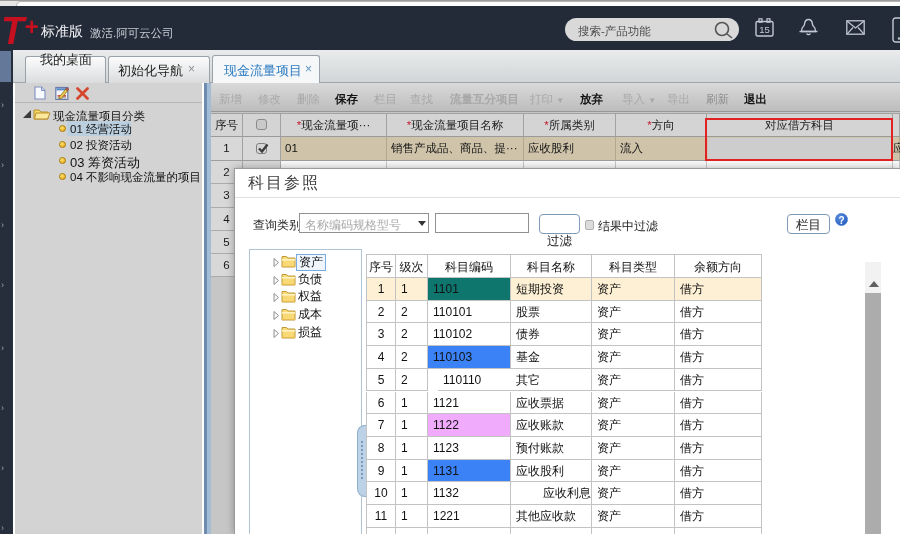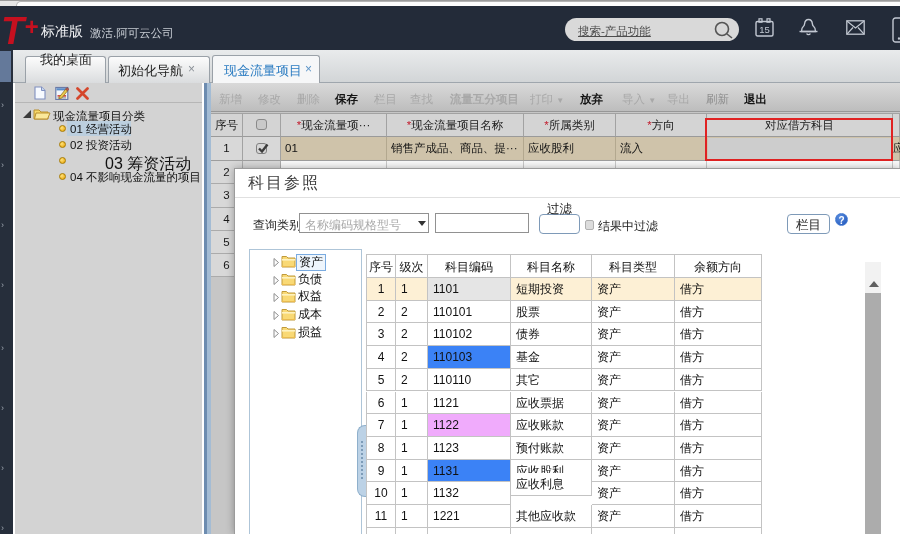--- a/index.html
+++ b/index.html
@@ -15,21 +15,21 @@
   <div class="abs" style="left:0;top:0;width:900px;height:6px;background:#e6e6e6;border-top:1px solid #9b9b9b;"></div>
   <div class="abs" style="left:16px;top:1px;width:890px;height:5px;background:#fdfdfd;border:1px solid #b5b5b5;border-bottom:none;border-radius:5px 5px 0 0;"></div>
 
   <div class="abs" style="left:0;top:6px;width:900px;height:44px;background:#232b39;"></div>
 
   <div class="abs" style="left:1px;top:8px;width:60px;height:40px;overflow:hidden;color:#c6101f;font-weight:bold;font-style:italic;font-size:38px;line-height:38px;">T<span style="font-size:24px;vertical-align:9px;">+</span></div>
   <div class="abs" style="left:41px;top:23px;color:#f2f3f5;font-size:14px;">标准版</div>
   <div class="abs" style="left:90px;top:26px;color:#c7ccd3;font-size:11.5px;">激活.阿可云公司</div>
 
   <div class="abs" style="left:565px;top:18px;width:174px;height:23px;background:#d9d9d9;border-radius:12px;"></div>
-  <div class="abs" style="left:578px;top:24px;color:#4d4d4d;font-size:11.5px;text-decoration:underline;">搜索-产品功能</div>
+  <div class="abs" style="left:578px;top:24px;color:#4d4d4d;font-size:11.5px;">搜索-产品功能</div>
   <svg class="abs" style="left:712px;top:20px;" width="22" height="20" viewBox="0 0 22 20">
     <circle cx="10" cy="9" r="6.5" fill="none" stroke="#555" stroke-width="1.6"></circle>
     <line x1="15" y1="14" x2="20" y2="18" stroke="#555" stroke-width="1.6"></line>
   </svg>
 
   <svg class="abs" style="left:755px;top:18px;" width="19" height="19" viewBox="0 0 19 19">
     <rect x="1" y="3.5" width="17" height="14.5" rx="1.5" fill="none" stroke="#c2c8d2" stroke-width="1.4"></rect>
     <rect x="4" y="0.8" width="3" height="3.4" fill="none" stroke="#c2c8d2" stroke-width="1.2"></rect>
     <rect x="12" y="0.8" width="3" height="3.4" fill="none" stroke="#c2c8d2" stroke-width="1.2"></rect>
     <text x="9.5" y="15" fill="#c2c8d2" font-size="9.5" text-anchor="middle" font-family="Liberation Sans">15</text>
@@ -105,21 +105,21 @@
   </svg>
   <div class="abs" style="left:53px;top:109px;font-size:11.5px;color:#111;">现金流量项目分类</div>
 
   <div class="abs" style="left:67px;top:121px;width:64px;height:15px;background:#bccfdf;"></div>
   <div id="treeItems">
       <div class="abs" style="left:59px;top:125px;width:7px;height:7px;border-radius:50%;background:radial-gradient(circle at 35% 35%, #ffe27a, #e8a000);border:1px solid #a87b00;"></div>
       <div class="abs" style="left:70px;top:122px;font-size:11.5px;color:#111;white-space:nowrap;">01 经营活动</div>
       <div class="abs" style="left:59px;top:141px;width:7px;height:7px;border-radius:50%;background:radial-gradient(circle at 35% 35%, #ffe27a, #e8a000);border:1px solid #a87b00;"></div>
       <div class="abs" style="left:70px;top:138px;font-size:11.5px;color:#111;white-space:nowrap;">02 投资活动</div>
       <div class="abs" style="left:59px;top:157px;width:7px;height:7px;border-radius:50%;background:radial-gradient(circle at 35% 35%, #ffe27a, #e8a000);border:1px solid #a87b00;"></div>
-      <div class="abs" style="left:70px;top:154px;font-size:16px;color:#111;white-space:nowrap;margin-left:35px;">03 筹资活动</div>
+      <div class="abs" style="left:70px;top:154px;font-size:13px;color:#111;white-space:nowrap;">03 筹资活动</div>
       <div class="abs" style="left:59px;top:173px;width:7px;height:7px;border-radius:50%;background:radial-gradient(circle at 35% 35%, #ffe27a, #e8a000);border:1px solid #a87b00;"></div>
       <div class="abs" style="left:70px;top:170px;font-size:11.5px;color:#111;white-space:nowrap;">04 不影响现金流量的项目</div>
     </div>
 
   <div class="abs" style="left:202px;top:83px;width:9px;height:451px;background:linear-gradient(90deg,#ffffff 0 2px,#6d8cb0 2px 5px,#a4bcd4 5px 9px);"></div>
 
   <div class="abs" style="left:211px;top:83px;width:689px;height:451px;background:#c6c6c6;"></div>
 
   <div class="abs" style="left:211px;top:83px;width:689px;height:29px;background:linear-gradient(#d9d9d9,#bdbdbd);border-bottom:1px solid #979797;"></div>
   <div id="mainToolbar">
@@ -209,21 +209,21 @@
   <div id="dialog" class="abs" style="left:234px;top:168px;width:666px;height:366px;background:#fff;border:1px solid #9b9b9b;border-right:none;border-bottom:none;box-shadow:0 0 8px rgba(0,0,0,0.3);z-index:50;">
     <div class="abs" style="left:13px;top:4px;font-size:16px;color:#3d3d3d;letter-spacing:2px;">科目参照</div>
     <div class="abs" style="left:0;top:28px;width:666px;height:1px;background:#e0e0e0;"></div>
 
     <div class="abs" style="left:18px;top:48px;font-size:12px;color:#222;">查询类别</div>
     <div class="abs" style="left:64px;top:44px;width:130px;height:20px;background:#fff;border:1px solid #919191;"></div>
     <div class="abs" style="left:70px;top:48px;font-size:12px;color:#a9a9a9;">名称编码规格型号</div>
     <div class="abs" style="left:183px;top:52px;width:0;height:0;border-left:4px solid transparent;border-right:4px solid transparent;border-top:5px solid #333;"></div>
     <div class="abs" style="left:200px;top:44px;width:94px;height:20px;background:#fff;border:1px solid #919191;"></div>
     <div class="abs" style="left:304px;top:45px;width:41px;height:20px;background:#fff;border:1px solid #7e9ab8;border-radius:4px;"></div>
-    <div class="abs" style="left:312px;top:32px;font-size:12.5px;color:#222;">过滤</div>
+    <div class="abs" style="left:312px;top:64px;font-size:12.5px;color:#222;">过滤</div>
     <div class="abs" style="left:350px;top:51px;width:9px;height:10px;background:#dcdcdc;border:1px solid #b0b0b0;border-radius:2px;"></div>
     <div class="abs" style="left:363px;top:49px;font-size:12px;color:#222;">结果中过滤</div>
     <div class="abs" style="left:552px;top:45px;width:43px;height:20px;background:#fff;border:1px solid #7e9ab8;border-radius:4px;"></div>
     <div class="abs" style="left:561px;top:48px;font-size:12.5px;color:#222;">栏目</div>
     <div class="abs" style="left:600px;top:44px;width:13px;height:13px;background:radial-gradient(circle at 35% 30%,#5b8fe0,#1d52b8);border:1.5px solid #4a7fd4;border-radius:50%;color:#fff;font-size:10px;font-weight:bold;text-align:center;line-height:13px;">?</div>
 
     <div class="abs" style="left:14px;top:80px;width:113px;height:286px;background:#fff;border:1px solid #aec5d8;"></div>
     <div id="dlgTree">
         <svg class="abs" style="left:38px;top:89px;" width="6" height="9" viewBox="0 0 6 9">
           <polygon points="1,0.5 5.5,4.5 1,8.5" fill="#fdfdfd" stroke="#8e8e8e" stroke-width="1"></polygon>
@@ -277,21 +277,21 @@
 
     <div id="dlgTable">
         <div class="abs" style="left:131px;top:85px;width:30px;height:24px;border:1px solid #c3c3c3;border-left:1px solid #c3c3c3;text-align:center;font-size:12px;line-height:24px;color:#111;">序号</div>
         <div class="abs" style="left:161px;top:85px;width:32px;height:24px;border:1px solid #c3c3c3;border-left:none;text-align:center;font-size:12px;line-height:24px;color:#111;">级次</div>
         <div class="abs" style="left:193px;top:85px;width:83px;height:24px;border:1px solid #c3c3c3;border-left:none;text-align:center;font-size:12px;line-height:24px;color:#111;">科目编码</div>
         <div class="abs" style="left:276px;top:85px;width:81px;height:24px;border:1px solid #c3c3c3;border-left:none;text-align:center;font-size:12px;line-height:24px;color:#111;">科目名称</div>
         <div class="abs" style="left:357px;top:85px;width:83px;height:24px;border:1px solid #c3c3c3;border-left:none;text-align:center;font-size:12px;line-height:24px;color:#111;">科目类型</div>
         <div class="abs" style="left:440px;top:85px;width:87px;height:24px;border:1px solid #c3c3c3;border-left:none;text-align:center;font-size:12px;line-height:24px;color:#111;">余额方向</div>
         <div class="abs" style="left:131px;top:109px;width:30px;height:22.7px;background:#fdf0d5;border-right:1px solid #c3c3c3;border-bottom:1px solid #c3c3c3;border-left:1px solid #c3c3c3;text-align:center;padding-left:0;font-size:12px;line-height:22.7px;color:#111;">1</div>
         <div class="abs" style="left:161px;top:109px;width:32px;height:22.7px;background:#fdf0d5;border-right:1px solid #c3c3c3;border-bottom:1px solid #c3c3c3;border-left:none;text-align:left;padding-left:5px;font-size:12px;line-height:22.7px;color:#111;">1</div>
-        <div class="abs" style="left:193px;top:109px;width:83px;height:22.7px;background:#e5e5e5;border-right:1px solid #c3c3c3;border-bottom:1px solid #c3c3c3;border-left:none;text-align:left;padding-left:5px;font-size:12px;line-height:22.7px;color:#111;">1101</div>
+        <div class="abs" style="left:193px;top:109px;width:83px;height:22.7px;background:#0f766e;border-right:1px solid #c3c3c3;border-bottom:1px solid #c3c3c3;border-left:none;text-align:left;padding-left:5px;font-size:12px;line-height:22.7px;color:#111;">1101</div>
         <div class="abs" style="left:276px;top:109px;width:81px;height:22.7px;background:#fdf0d5;border-right:1px solid #c3c3c3;border-bottom:1px solid #c3c3c3;border-left:none;text-align:left;padding-left:5px;font-size:12px;line-height:22.7px;color:#111;">短期投资</div>
         <div class="abs" style="left:357px;top:109px;width:83px;height:22.7px;background:#fdf0d5;border-right:1px solid #c3c3c3;border-bottom:1px solid #c3c3c3;border-left:none;text-align:left;padding-left:5px;font-size:12px;line-height:22.7px;color:#111;">资产</div>
         <div class="abs" style="left:440px;top:109px;width:87px;height:22.7px;background:#fdf0d5;border-right:1px solid #c3c3c3;border-bottom:1px solid #c3c3c3;border-left:none;text-align:left;padding-left:5px;font-size:12px;line-height:22.7px;color:#111;">借方</div>
         <div class="abs" style="left:131px;top:131.7px;width:30px;height:22.7px;background:#fff;border-right:1px solid #c3c3c3;border-bottom:1px solid #c3c3c3;border-left:1px solid #c3c3c3;text-align:center;padding-left:0;font-size:12px;line-height:22.7px;color:#111;">2</div>
         <div class="abs" style="left:161px;top:131.7px;width:32px;height:22.7px;background:#fff;border-right:1px solid #c3c3c3;border-bottom:1px solid #c3c3c3;border-left:none;text-align:left;padding-left:5px;font-size:12px;line-height:22.7px;color:#111;">2</div>
         <div class="abs" style="left:193px;top:131.7px;width:83px;height:22.7px;background:#fff;border-right:1px solid #c3c3c3;border-bottom:1px solid #c3c3c3;border-left:none;text-align:left;padding-left:5px;font-size:12px;line-height:22.7px;color:#111;">110101</div>
         <div class="abs" style="left:276px;top:131.7px;width:81px;height:22.7px;background:#fff;border-right:1px solid #c3c3c3;border-bottom:1px solid #c3c3c3;border-left:none;text-align:left;padding-left:5px;font-size:12px;line-height:22.7px;color:#111;">股票</div>
         <div class="abs" style="left:357px;top:131.7px;width:83px;height:22.7px;background:#fff;border-right:1px solid #c3c3c3;border-bottom:1px solid #c3c3c3;border-left:none;text-align:left;padding-left:5px;font-size:12px;line-height:22.7px;color:#111;">资产</div>
         <div class="abs" style="left:440px;top:131.7px;width:87px;height:22.7px;background:#fff;border-right:1px solid #c3c3c3;border-bottom:1px solid #c3c3c3;border-left:none;text-align:left;padding-left:5px;font-size:12px;line-height:22.7px;color:#111;">借方</div>
         <div class="abs" style="left:131px;top:154.4px;width:30px;height:22.7px;background:#fff;border-right:1px solid #c3c3c3;border-bottom:1px solid #c3c3c3;border-left:1px solid #c3c3c3;text-align:center;padding-left:0;font-size:12px;line-height:22.7px;color:#111;">3</div>
@@ -301,21 +301,21 @@
         <div class="abs" style="left:357px;top:154.4px;width:83px;height:22.7px;background:#fff;border-right:1px solid #c3c3c3;border-bottom:1px solid #c3c3c3;border-left:none;text-align:left;padding-left:5px;font-size:12px;line-height:22.7px;color:#111;">资产</div>
         <div class="abs" style="left:440px;top:154.4px;width:87px;height:22.7px;background:#fff;border-right:1px solid #c3c3c3;border-bottom:1px solid #c3c3c3;border-left:none;text-align:left;padding-left:5px;font-size:12px;line-height:22.7px;color:#111;">借方</div>
         <div class="abs" style="left:131px;top:177.1px;width:30px;height:22.7px;background:#fff;border-right:1px solid #c3c3c3;border-bottom:1px solid #c3c3c3;border-left:1px solid #c3c3c3;text-align:center;padding-left:0;font-size:12px;line-height:22.7px;color:#111;">4</div>
         <div class="abs" style="left:161px;top:177.1px;width:32px;height:22.7px;background:#fff;border-right:1px solid #c3c3c3;border-bottom:1px solid #c3c3c3;border-left:none;text-align:left;padding-left:5px;font-size:12px;line-height:22.7px;color:#111;">2</div>
         <div class="abs" style="left:193px;top:177.1px;width:83px;height:22.7px;background:#3b82f6;border-right:1px solid #c3c3c3;border-bottom:1px solid #c3c3c3;border-left:none;text-align:left;padding-left:5px;font-size:12px;line-height:22.7px;color:#111;">110103</div>
         <div class="abs" style="left:276px;top:177.1px;width:81px;height:22.7px;background:#fff;border-right:1px solid #c3c3c3;border-bottom:1px solid #c3c3c3;border-left:none;text-align:left;padding-left:5px;font-size:12px;line-height:22.7px;color:#111;">基金</div>
         <div class="abs" style="left:357px;top:177.1px;width:83px;height:22.7px;background:#fff;border-right:1px solid #c3c3c3;border-bottom:1px solid #c3c3c3;border-left:none;text-align:left;padding-left:5px;font-size:12px;line-height:22.7px;color:#111;">资产</div>
         <div class="abs" style="left:440px;top:177.1px;width:87px;height:22.7px;background:#fff;border-right:1px solid #c3c3c3;border-bottom:1px solid #c3c3c3;border-left:none;text-align:left;padding-left:5px;font-size:12px;line-height:22.7px;color:#111;">借方</div>
         <div class="abs" style="left:131px;top:199.8px;width:30px;height:22.7px;background:#fff;border-right:1px solid #c3c3c3;border-bottom:1px solid #c3c3c3;border-left:1px solid #c3c3c3;text-align:center;padding-left:0;font-size:12px;line-height:22.7px;color:#111;">5</div>
         <div class="abs" style="left:161px;top:199.8px;width:32px;height:22.7px;background:#fff;border-right:1px solid #c3c3c3;border-bottom:1px solid #c3c3c3;border-left:none;text-align:left;padding-left:5px;font-size:12px;line-height:22.7px;color:#111;">2</div>
-        <div class="abs" style="left:193px;top:199.8px;width:83px;height:22.7px;background:#fff;border-right:1px solid #c3c3c3;border-bottom:1px solid #c3c3c3;border-left:none;text-align:left;padding-left:5px;font-size:12px;line-height:22.7px;color:#111;">110110</div>
+        <div class="abs" style="left:203px;top:199.8px;width:83px;height:22.7px;background:#fff;border-right:1px solid #c3c3c3;border-bottom:1px solid #c3c3c3;border-left:none;text-align:left;padding-left:5px;font-size:12px;line-height:22.7px;color:#111;">110110</div>
         <div class="abs" style="left:276px;top:199.8px;width:81px;height:22.7px;background:#fff;border-right:1px solid #c3c3c3;border-bottom:1px solid #c3c3c3;border-left:none;text-align:left;padding-left:5px;font-size:12px;line-height:22.7px;color:#111;">其它</div>
         <div class="abs" style="left:357px;top:199.8px;width:83px;height:22.7px;background:#fff;border-right:1px solid #c3c3c3;border-bottom:1px solid #c3c3c3;border-left:none;text-align:left;padding-left:5px;font-size:12px;line-height:22.7px;color:#111;">资产</div>
         <div class="abs" style="left:440px;top:199.8px;width:87px;height:22.7px;background:#fff;border-right:1px solid #c3c3c3;border-bottom:1px solid #c3c3c3;border-left:none;text-align:left;padding-left:5px;font-size:12px;line-height:22.7px;color:#111;">借方</div>
         <div class="abs" style="left:131px;top:222.5px;width:30px;height:22.7px;background:#fff;border-right:1px solid #c3c3c3;border-bottom:1px solid #c3c3c3;border-left:1px solid #c3c3c3;text-align:center;padding-left:0;font-size:12px;line-height:22.7px;color:#111;">6</div>
         <div class="abs" style="left:161px;top:222.5px;width:32px;height:22.7px;background:#fff;border-right:1px solid #c3c3c3;border-bottom:1px solid #c3c3c3;border-left:none;text-align:left;padding-left:5px;font-size:12px;line-height:22.7px;color:#111;">1</div>
         <div class="abs" style="left:193px;top:222.5px;width:83px;height:22.7px;background:#fff;border-right:1px solid #c3c3c3;border-bottom:1px solid #c3c3c3;border-left:none;text-align:left;padding-left:5px;font-size:12px;line-height:22.7px;color:#111;">1121</div>
         <div class="abs" style="left:276px;top:222.5px;width:81px;height:22.7px;background:#fff;border-right:1px solid #c3c3c3;border-bottom:1px solid #c3c3c3;border-left:none;text-align:left;padding-left:5px;font-size:12px;line-height:22.7px;color:#111;">应收票据</div>
         <div class="abs" style="left:357px;top:222.5px;width:83px;height:22.7px;background:#fff;border-right:1px solid #c3c3c3;border-bottom:1px solid #c3c3c3;border-left:none;text-align:left;padding-left:5px;font-size:12px;line-height:22.7px;color:#111;">资产</div>
         <div class="abs" style="left:440px;top:222.5px;width:87px;height:22.7px;background:#fff;border-right:1px solid #c3c3c3;border-bottom:1px solid #c3c3c3;border-left:none;text-align:left;padding-left:5px;font-size:12px;line-height:22.7px;color:#111;">借方</div>
         <div class="abs" style="left:131px;top:245.2px;width:30px;height:22.7px;background:#fff;border-right:1px solid #c3c3c3;border-bottom:1px solid #c3c3c3;border-left:1px solid #c3c3c3;text-align:center;padding-left:0;font-size:12px;line-height:22.7px;color:#111;">7</div>
@@ -332,21 +332,21 @@
         <div class="abs" style="left:440px;top:267.9px;width:87px;height:22.7px;background:#fff;border-right:1px solid #c3c3c3;border-bottom:1px solid #c3c3c3;border-left:none;text-align:left;padding-left:5px;font-size:12px;line-height:22.7px;color:#111;">借方</div>
         <div class="abs" style="left:131px;top:290.6px;width:30px;height:22.7px;background:#fff;border-right:1px solid #c3c3c3;border-bottom:1px solid #c3c3c3;border-left:1px solid #c3c3c3;text-align:center;padding-left:0;font-size:12px;line-height:22.7px;color:#111;">9</div>
         <div class="abs" style="left:161px;top:290.6px;width:32px;height:22.7px;background:#fff;border-right:1px solid #c3c3c3;border-bottom:1px solid #c3c3c3;border-left:none;text-align:left;padding-left:5px;font-size:12px;line-height:22.7px;color:#111;">1</div>
         <div class="abs" style="left:193px;top:290.6px;width:83px;height:22.7px;background:#3b82f6;border-right:1px solid #c3c3c3;border-bottom:1px solid #c3c3c3;border-left:none;text-align:left;padding-left:5px;font-size:12px;line-height:22.7px;color:#111;">1131</div>
         <div class="abs" style="left:276px;top:290.6px;width:81px;height:22.7px;background:#fff;border-right:1px solid #c3c3c3;border-bottom:1px solid #c3c3c3;border-left:none;text-align:left;padding-left:5px;font-size:12px;line-height:22.7px;color:#111;">应收股利</div>
         <div class="abs" style="left:357px;top:290.6px;width:83px;height:22.7px;background:#fff;border-right:1px solid #c3c3c3;border-bottom:1px solid #c3c3c3;border-left:none;text-align:left;padding-left:5px;font-size:12px;line-height:22.7px;color:#111;">资产</div>
         <div class="abs" style="left:440px;top:290.6px;width:87px;height:22.7px;background:#fff;border-right:1px solid #c3c3c3;border-bottom:1px solid #c3c3c3;border-left:none;text-align:left;padding-left:5px;font-size:12px;line-height:22.7px;color:#111;">借方</div>
         <div class="abs" style="left:131px;top:313.29999999999995px;width:30px;height:22.7px;background:#fff;border-right:1px solid #c3c3c3;border-bottom:1px solid #c3c3c3;border-left:1px solid #c3c3c3;text-align:center;padding-left:0;font-size:12px;line-height:22.7px;color:#111;">10</div>
         <div class="abs" style="left:161px;top:313.29999999999995px;width:32px;height:22.7px;background:#fff;border-right:1px solid #c3c3c3;border-bottom:1px solid #c3c3c3;border-left:none;text-align:left;padding-left:5px;font-size:12px;line-height:22.7px;color:#111;">1</div>
         <div class="abs" style="left:193px;top:313.29999999999995px;width:83px;height:22.7px;background:#fff;border-right:1px solid #c3c3c3;border-bottom:1px solid #c3c3c3;border-left:none;text-align:left;padding-left:5px;font-size:12px;line-height:22.7px;color:#111;">1132</div>
-        <div class="abs" style="left:276px;top:304px;width:81px;height:22.7px;background:#fff;border-right:1px solid #c3c3c3;border-bottom:1px solid #c3c3c3;border-left:none;text-align:left;padding-left:5px;font-size:12px;line-height:22.7px;color:#111;">应收利息</div>
+        <div class="abs" style="left:276px;top:313px;width:81px;height:22.7px;background:#fff;border-right:1px solid #c3c3c3;border-bottom:1px solid #c3c3c3;border-left:none;text-align:right;padding-left:5px;font-size:12px;line-height:22.7px;color:#111;">应收利息</div>
         <div class="abs" style="left:357px;top:313.29999999999995px;width:83px;height:22.7px;background:#fff;border-right:1px solid #c3c3c3;border-bottom:1px solid #c3c3c3;border-left:none;text-align:left;padding-left:5px;font-size:12px;line-height:22.7px;color:#111;">资产</div>
         <div class="abs" style="left:440px;top:313.29999999999995px;width:87px;height:22.7px;background:#fff;border-right:1px solid #c3c3c3;border-bottom:1px solid #c3c3c3;border-left:none;text-align:left;padding-left:5px;font-size:12px;line-height:22.7px;color:#111;">借方</div>
         <div class="abs" style="left:131px;top:336px;width:30px;height:22.7px;background:#fff;border-right:1px solid #c3c3c3;border-bottom:1px solid #c3c3c3;border-left:1px solid #c3c3c3;text-align:center;padding-left:0;font-size:12px;line-height:22.7px;color:#111;">11</div>
         <div class="abs" style="left:161px;top:336px;width:32px;height:22.7px;background:#fff;border-right:1px solid #c3c3c3;border-bottom:1px solid #c3c3c3;border-left:none;text-align:left;padding-left:5px;font-size:12px;line-height:22.7px;color:#111;">1</div>
         <div class="abs" style="left:193px;top:336px;width:83px;height:22.7px;background:#fff;border-right:1px solid #c3c3c3;border-bottom:1px solid #c3c3c3;border-left:none;text-align:left;padding-left:5px;font-size:12px;line-height:22.7px;color:#111;">1221</div>
         <div class="abs" style="left:276px;top:336px;width:81px;height:22.7px;background:#fff;border-right:1px solid #c3c3c3;border-bottom:1px solid #c3c3c3;border-left:none;text-align:left;padding-left:5px;font-size:12px;line-height:22.7px;color:#111;">其他应收款</div>
         <div class="abs" style="left:357px;top:336px;width:83px;height:22.7px;background:#fff;border-right:1px solid #c3c3c3;border-bottom:1px solid #c3c3c3;border-left:none;text-align:left;padding-left:5px;font-size:12px;line-height:22.7px;color:#111;">资产</div>
         <div class="abs" style="left:440px;top:336px;width:87px;height:22.7px;background:#fff;border-right:1px solid #c3c3c3;border-bottom:1px solid #c3c3c3;border-left:none;text-align:left;padding-left:5px;font-size:12px;line-height:22.7px;color:#111;">借方</div>
         <div class="abs" style="left:131px;top:358.7px;width:30px;height:22.7px;background:#fff;border-right:1px solid #c3c3c3;border-bottom:1px solid #c3c3c3;border-left:1px solid #c3c3c3;text-align:center;padding-left:0;font-size:12px;line-height:22.7px;color:#111;"></div>
         <div class="abs" style="left:161px;top:358.7px;width:32px;height:22.7px;background:#fff;border-right:1px solid #c3c3c3;border-bottom:1px solid #c3c3c3;border-left:none;text-align:left;padding-left:5px;font-size:12px;line-height:22.7px;color:#111;"></div>

